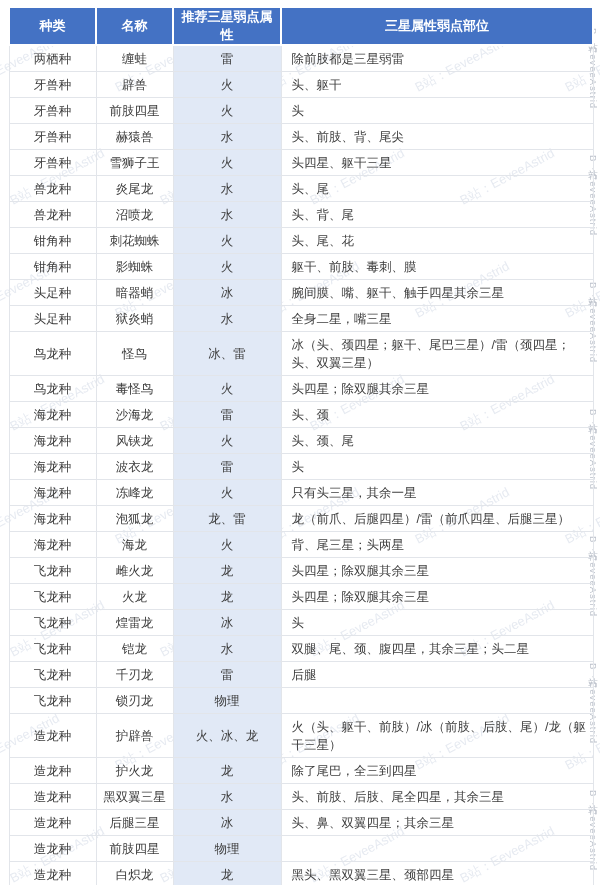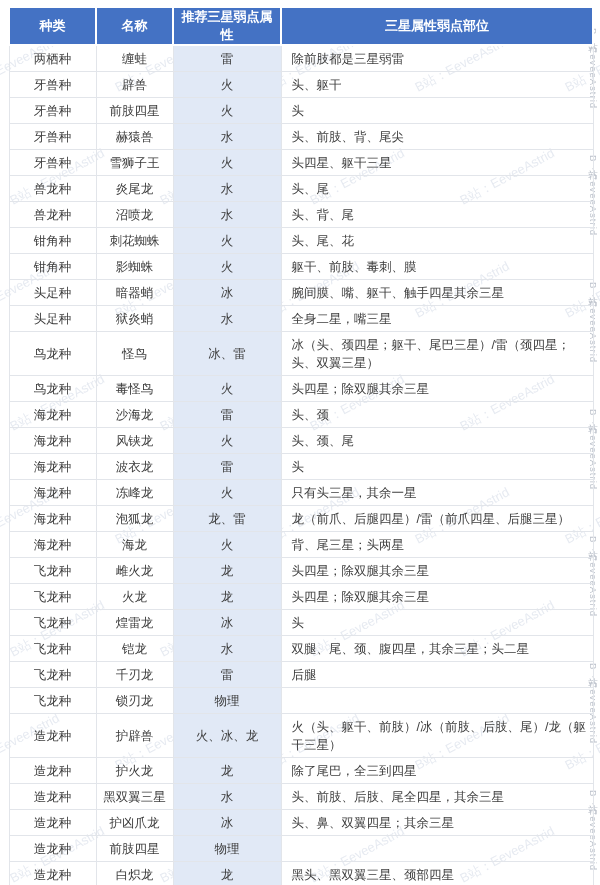--- a/index.html
+++ b/index.html
@@ -251,21 +251,21 @@
             <td class="parts">除了尾巴，全三到四星</td>
           </tr>
           <tr>
             <td>造龙种</td>
             <td>黑双翼三星</td>
             <td class="elem">水</td>
             <td class="parts">头、前肢、后肢、尾全四星，其余三星</td>
           </tr>
           <tr>
             <td>造龙种</td>
-            <td>护凶爪龙</td>
+            <td>后腿三星</td>
             <td class="elem">冰</td>
             <td class="parts">头、鼻、双翼四星；其余三星</td>
           </tr>
           <tr>
             <td>造龙种</td>
             <td>前肢四星</td>
             <td class="elem">物理</td>
             <td class="parts"></td>
           </tr>
           <tr>

